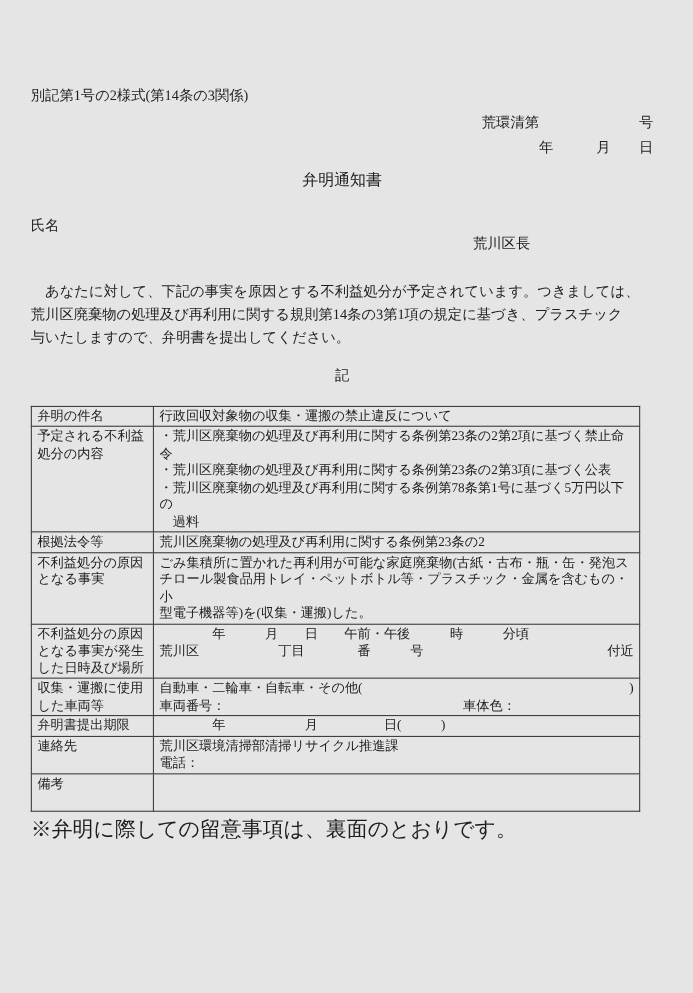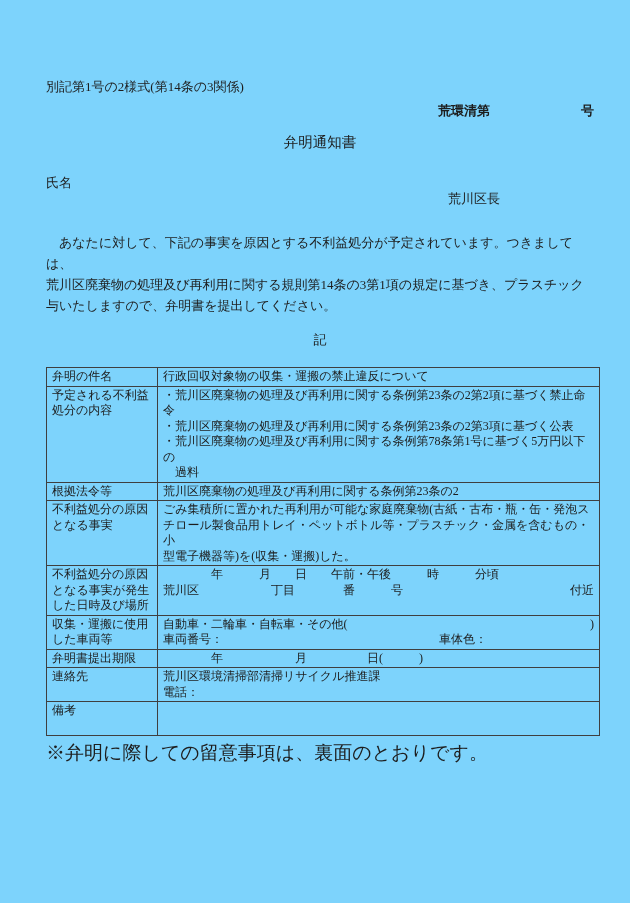--- a/index.html
+++ b/index.html
@@ -1,30 +1,30 @@
 <!DOCTYPE html>
 <html lang="ja"><head>
 <meta charset="utf-8">
 <style>
   * { margin: 0; padding: 0; box-sizing: border-box; }
   html, body { background: #ffffff; }
   .page {
     position: relative;
     width: 630px;
     height: 903px;
-    background: #7dd3fc;
+    background: #e5e5e5;
     color: #1d1d1d;
     font-family: "Liberation Serif", "DejaVu Serif", serif;
     font-size: 13px;
     line-height: 1.25;
-    padding: 79px 36px 0 46px;
+    padding: 79px 36px 0 28px;
     overflow: hidden;
   }
   .form-id { font-size: 13px; }
-  .doc-no { text-align: right; margin-top: 8px; font-weight: bold; }
+  .doc-no { text-align: right; margin-top: 8px; }
   .date-line { text-align: right; margin-top: 6px; }
   .doc-title { text-align: center; font-size: 14.5px; margin-top: 13px; }
   .name-label { margin-top: 24px; }
   .mayor { margin-left: 402px; }
   .body-par { margin-top: 25px; line-height: 21px; white-space: pre-line; }
   .ki { text-align: center; margin-top: 16px; }
   table.notice {
     margin-top: 19px;
     width: 549px;
     border-collapse: collapse;
@@ -46,20 +46,21 @@
 </style>
 </head>
 <body>
 
 <div class="page">
 
   <div class="form-id">別記第1号の2様式(第14条の3関係)</div>
 
   <div class="doc-no">荒環清第　　　　　　　号</div>
 
+  <div class="date-line">年　　　月　　日</div>
 
   <div class="doc-title">弁明通知書</div>
 
   <div class="name-label">氏名</div>
 
   <div class="mayor">荒川区長</div>
 
   <div class="body-par">　あなたに対して、下記の事実を原因とする不利益処分が予定されています。つきましては、
 荒川区廃棄物の処理及び再利用に関する規則第14条の3第1項の規定に基づき、プラスチック
 与いたしますので、弁明書を提出してください。</div>

